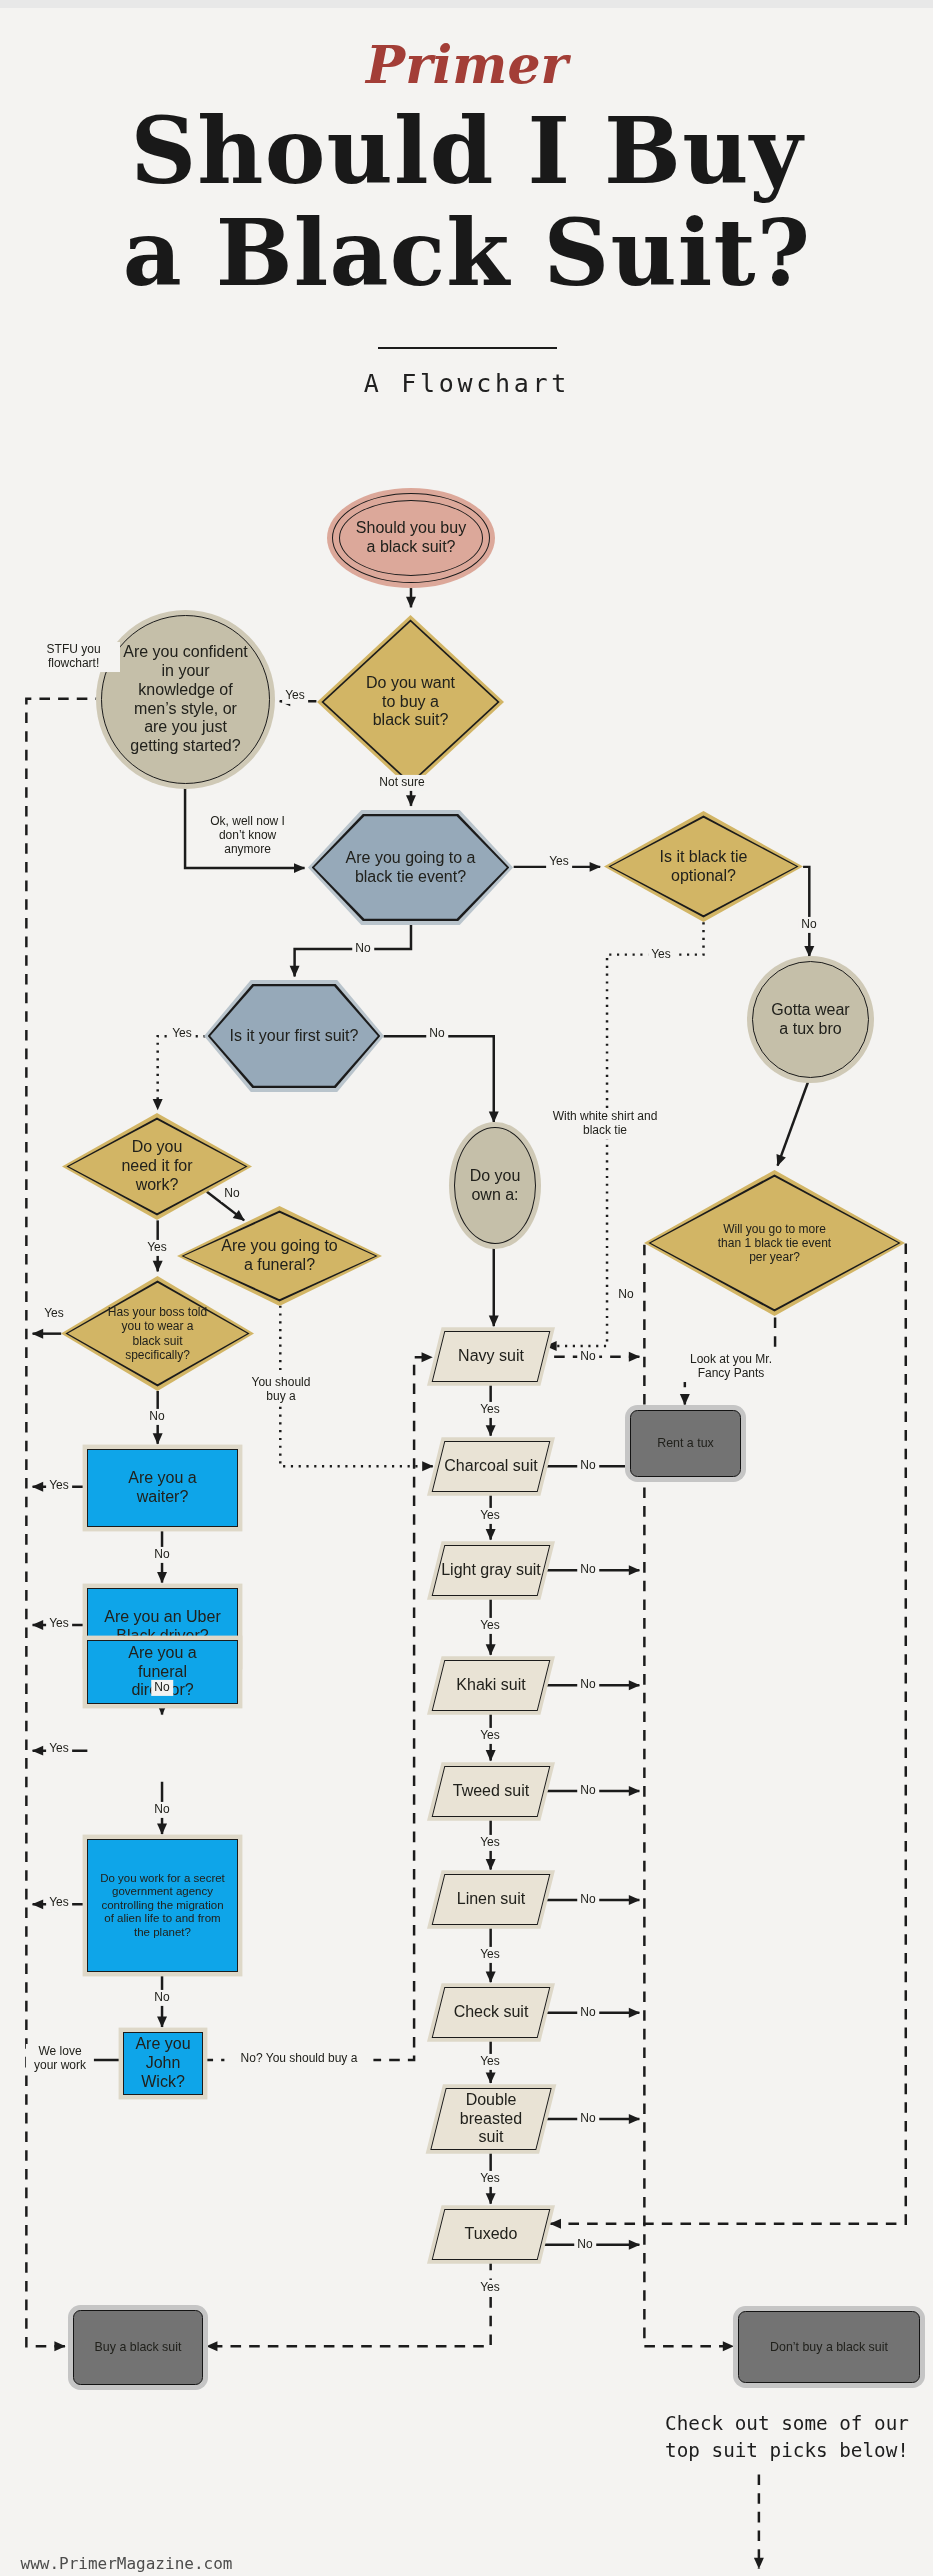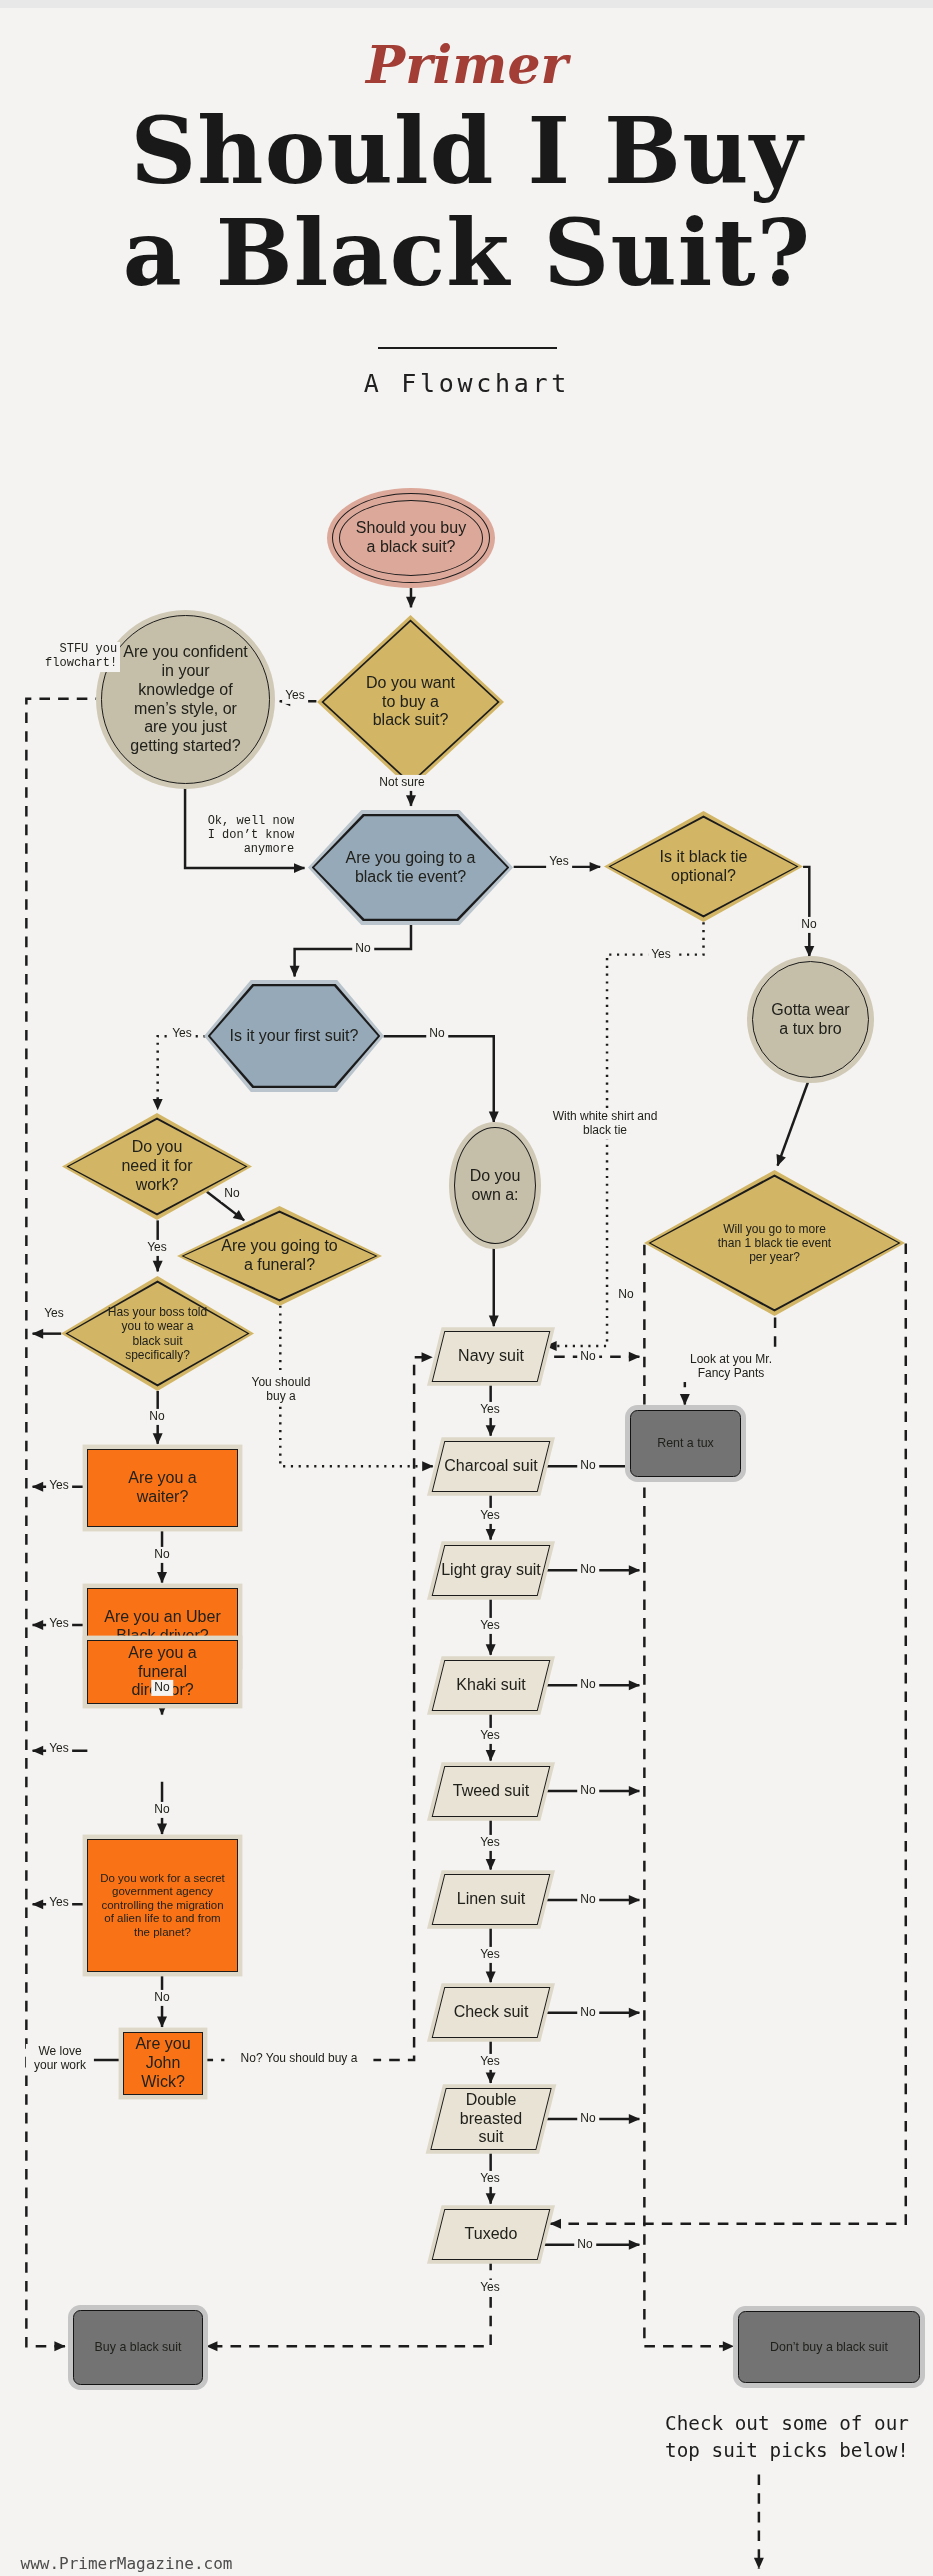--- a/index.html
+++ b/index.html
@@ -38,28 +38,28 @@
   .cir{background:#c5bfa9;border:1.9px solid #1b1b1b;border-radius:50%;box-shadow:0 0 0 5px #cfc9b6;}
   
   .oval{background:#dca89a;border-radius:50%;}
   .oval .r1,.oval .r2{position:absolute;border:1.9px solid #1b1b1b;border-radius:50%;}
   .oval .r1{inset:5px;}
   .oval .r2{inset:12px;}
   
   .par .pbody{position:absolute;inset:0;transform:skewX(-14deg);background:#e9e3d5;
               border:1.9px solid #1b1b1b;box-shadow:0 0 0 3.7px #ded8c8;}
   
-  .rct{background:#f97316;border:1.9px solid #1b1b1b;box-shadow:0 0 0 4.4px #ded8c8;}
+  .rct{background:#0ea5e9;border:1.9px solid #1b1b1b;box-shadow:0 0 0 4.4px #ded8c8;}
   
   .end{background:#737373;border:1.9px solid #141414;border-radius:7.5px;box-shadow:0 0 0 5px #c5c5c5;}
   .end .txt{font-size:12.4px;}
   
   .lbl{position:absolute;z-index:3;background:#f4f3f1;color:#21211c;font-size:12px;
        line-height:1.15;text-align:center;padding:1.2px 3.1px;transform:translate(-50%,-50%);}
-  .lbl-left{transform:translate(0,-50%);text-align:right;font-family:Liberation Mono, monospace;}
+  .lbl-left{transform:translate(0,-50%);text-align:center;}
   
   .cta{position:absolute;left:644px;top:2402px;width:286px;text-align:center;z-index:3;
        font-family:"DejaVu Sans Mono",monospace;font-size:19.3px;line-height:1.4;color:#1d1d1d;}
   .site{position:absolute;left:20.5px;top:2546px;z-index:3;
         font-family:"DejaVu Sans Mono",monospace;font-size:16px;color:#4c4c4c;}
 </style>
 </head>
 <body>
 
 <div class="canvas">

